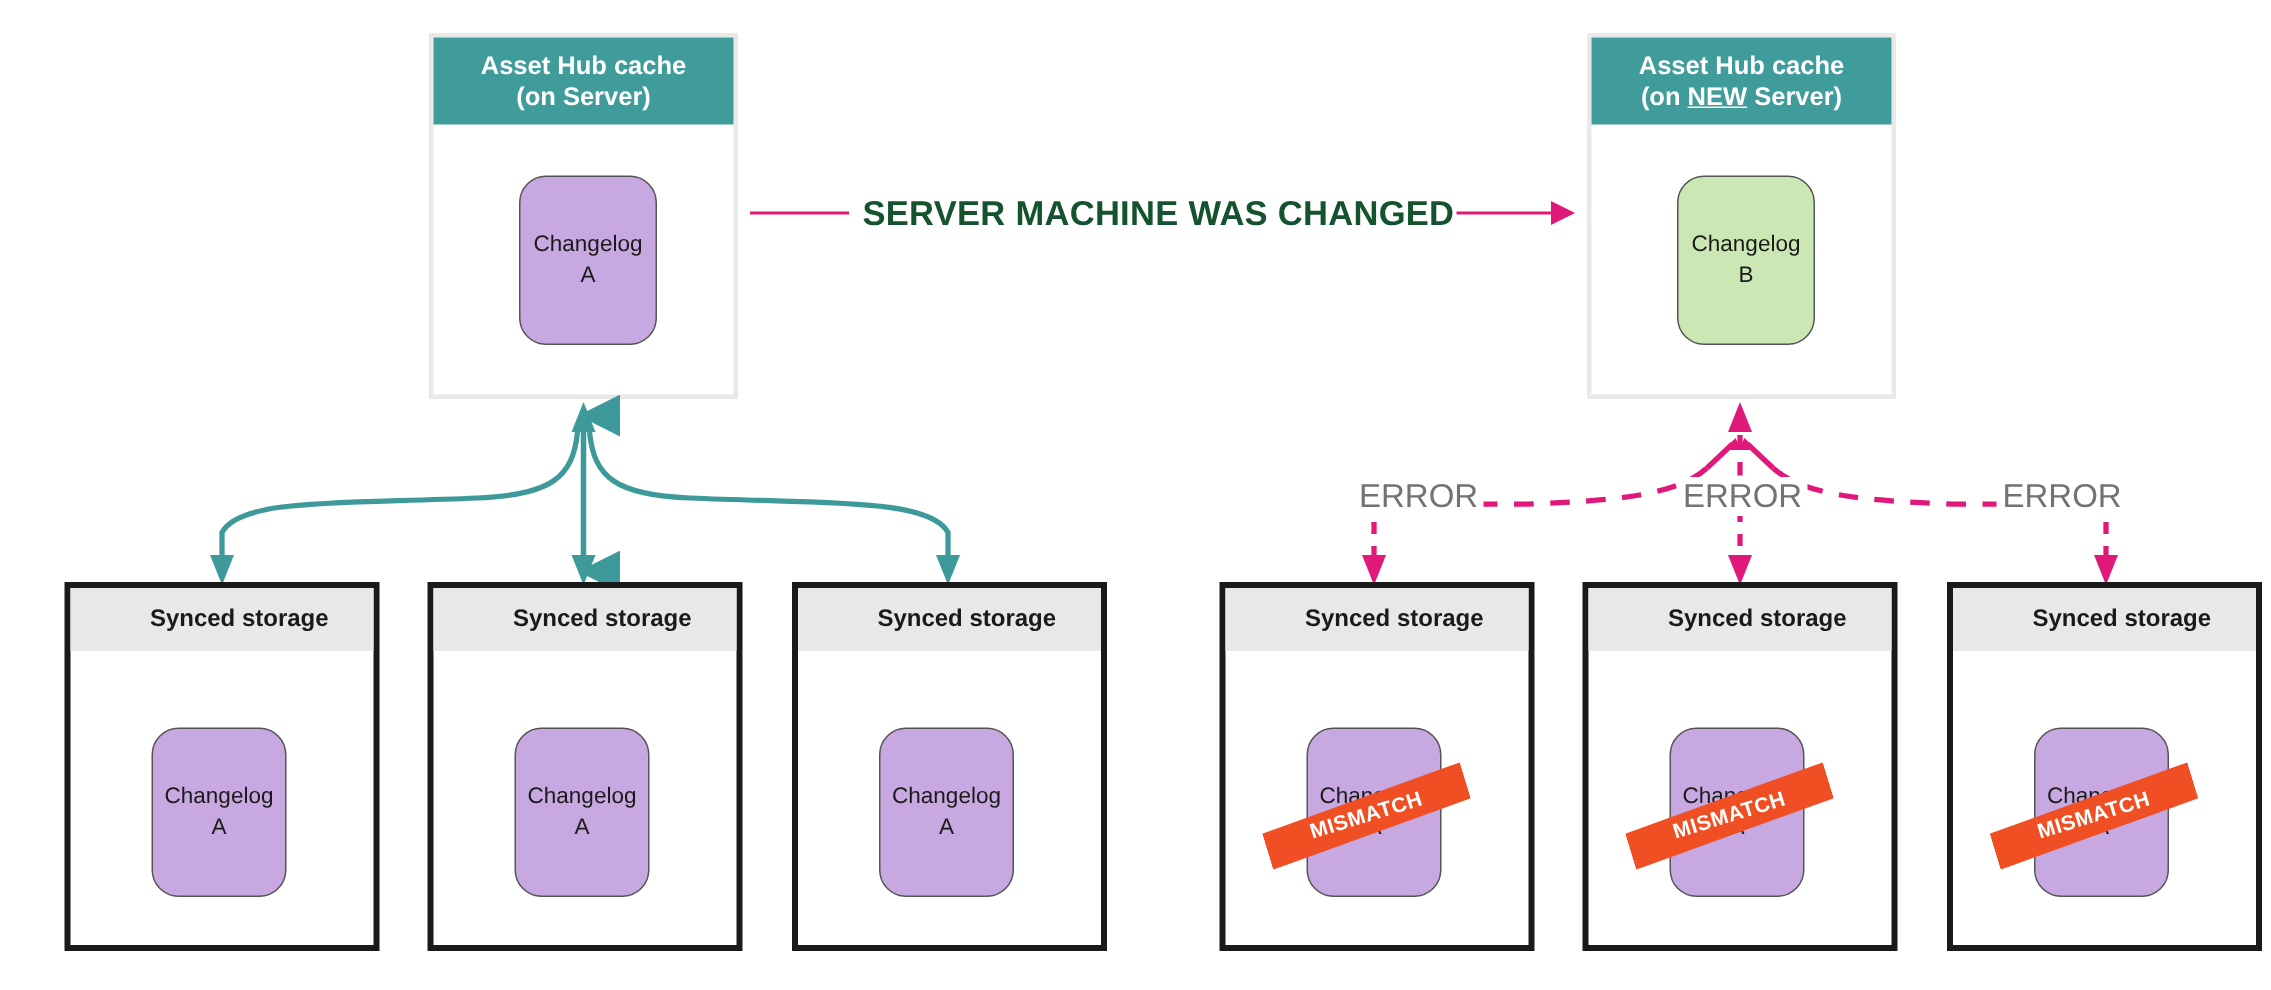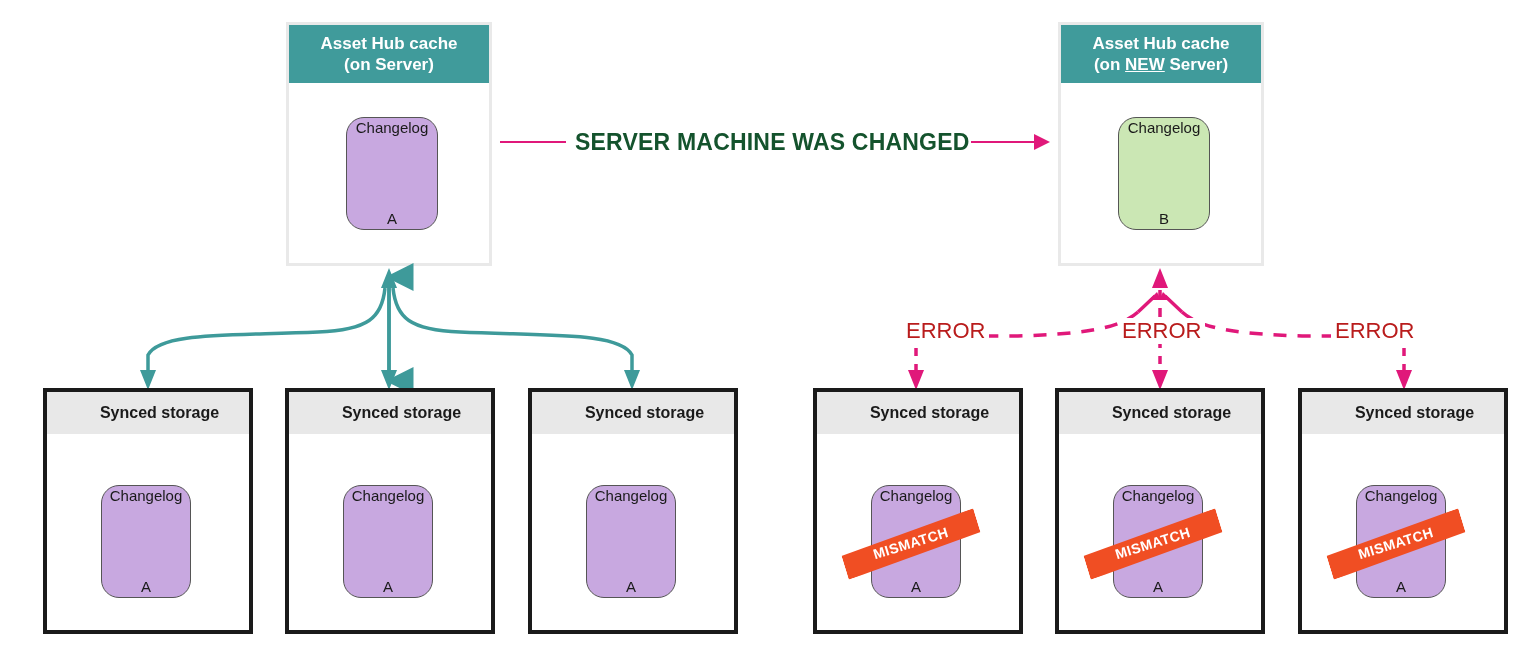--- a/index.html
+++ b/index.html
@@ -63,21 +63,21 @@
   .storage-body{height:calc(100% - 42px);position:relative;}
 
   
   .chip{
     position:absolute;
     border:1.5px solid #555555;
     border-radius:18px;
     display:flex;
     flex-direction:column;
     align-items:center;
-    justify-content:space-between;
+    justify-content:center;
     font-size:15px;
     color:#1a1a1a;
     line-height:1.35;
     box-sizing:border-box;
     text-align:center;
   }
   .chip.purple{background:#c8a8e0;}
   .chip.green{background:#cbe7b4;}
   .chip .l1,.chip .l2{display:block;}
 
@@ -105,21 +105,21 @@
   .headline{
     position:absolute;
     color:#14532d;
     font-weight:bold;
     font-size:23px;
     white-space:nowrap;
     letter-spacing:.2px;
   }
   .err-label{
     position:absolute;
-    color:#b91c1c;
+    color:#737373;
     font-size:22px;
     white-space:nowrap;
     background:#ffffff;
     padding:0 4px;
     z-index:4;
   }
 
   svg.overlay{position:absolute;left:0;top:0;width:1514px;height:660px;pointer-events:none;}
 </style>
 </head>

